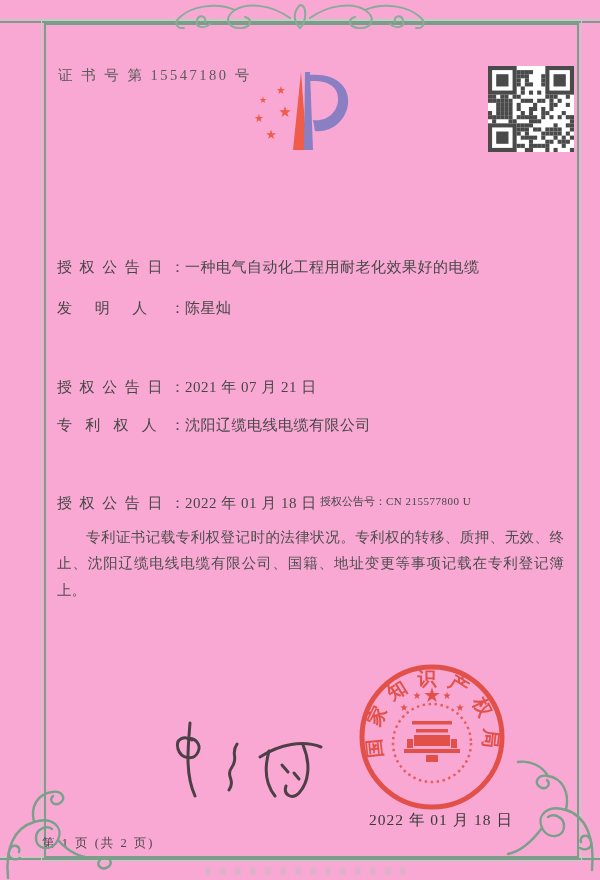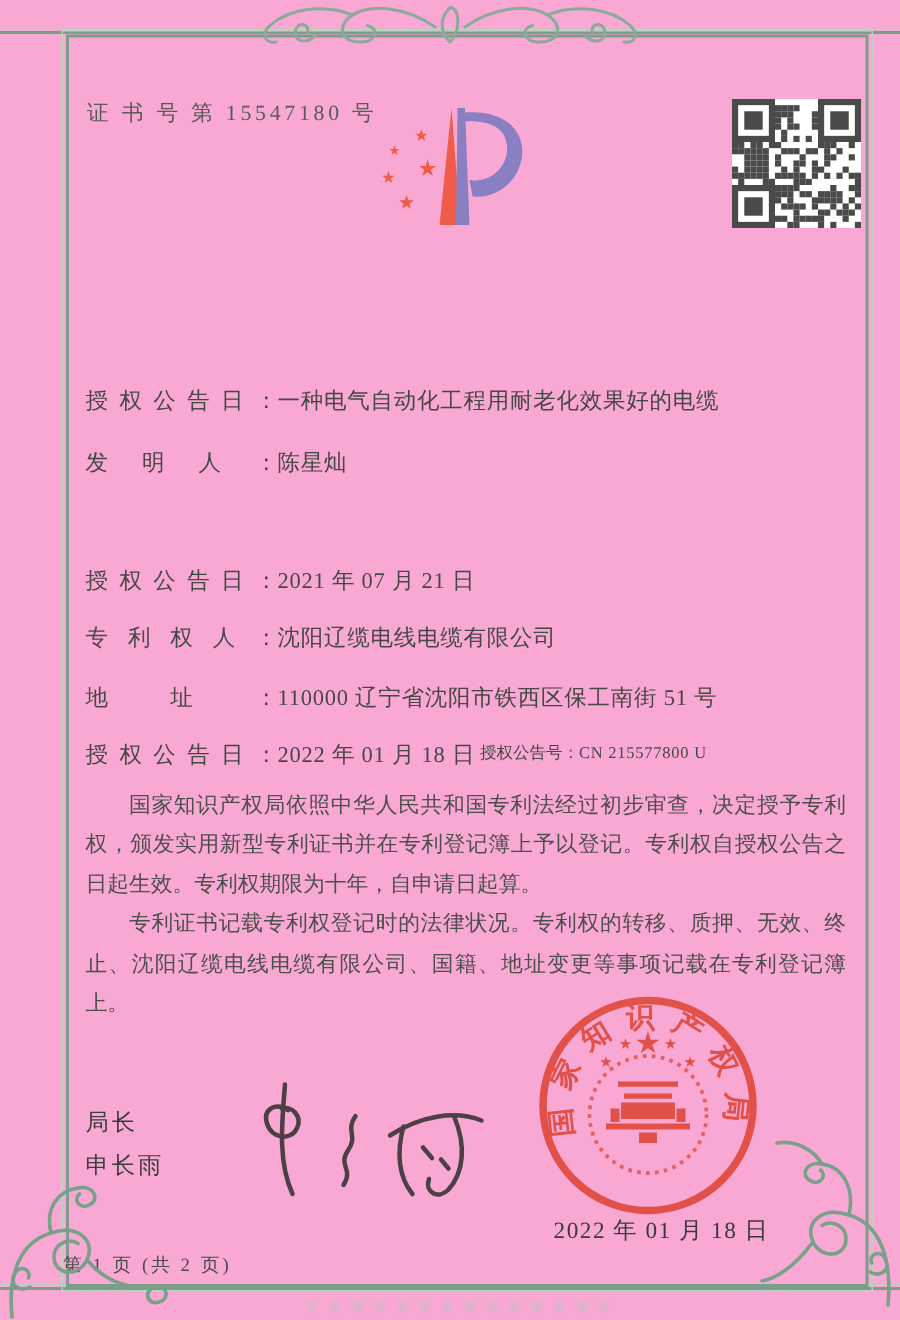--- a/index.html
+++ b/index.html
@@ -253,39 +253,31 @@
   </div>
   <div class="row" style="top:299px">
     <span class="lbl">发明人：</span><span class="val">陈星灿</span>
   </div>
   <div class="row" style="top:378px">
     <span class="lbl">授权公告日：</span><span class="val">2021 年 07 月 21 日</span>
   </div>
   <div class="row" style="top:416px">
     <span class="lbl">专利权人：</span><span class="val">沈阳辽缆电线电缆有限公司</span>
   </div>
-  <div class="row" style="top:456px">
-    <span class="lbl">地址：</span><span class="val">110000 辽宁省沈阳市铁西区保工南街 51 号</span>
-  </div>
   <div class="row" style="top:494px">
     <span class="lbl">授权公告日：</span><span class="val">2022 年 01 月 18 日</span>
   </div>
   <div class="row2" style="top:494px">
     <span>授权公告号：</span><span class="val">CN 215577800 U</span>
   </div>
 
   <div class="paras">
-    <p>国家知识产权局依照中华人民共和国专利法经过初步审查，决定授予专利权，颁发实用新型专利证书并在专利登记簿上予以登记。专利权自授权公告之日起生效。专利权期限为十年，自申请日起算。</p>
     <p>专利证书记载专利权登记时的法律状况。专利权的转移、质押、无效、终止、沈阳辽缆电线电缆有限公司、国籍、地址变更等事项记载在专利登记簿上。</p>
   </div>
 
-  <div class="officer">
-    <div>局长</div>
-    <div>申长雨</div>
-  </div>
 
   <svg class="signature" width="200" height="95" viewBox="0 0 200 95">
     <g stroke="#2e2e2e" stroke-width="3" fill="none" stroke-linecap="round" opacity="0.85">
       <path d="M52,24 C44,19 35,23 38,33 C41,43 54,45 58,36 C62,28 54,21 48,23"></path>
       <path d="M50,7 C48,32 45,58 55,80"></path>
       <path d="M97,28 C90,38 99,41 92,51 C85,61 96,63 89,74"></path>
       <path d="M120,41 C140,28 163,24 181,31"></path>
       <path d="M129,35 C124,53 126,69 135,80"></path>
       <path d="M163,29 C171,48 169,66 159,77 C152,84 143,79 146,70"></path>
       <path d="M142,49 l6,7"></path>

